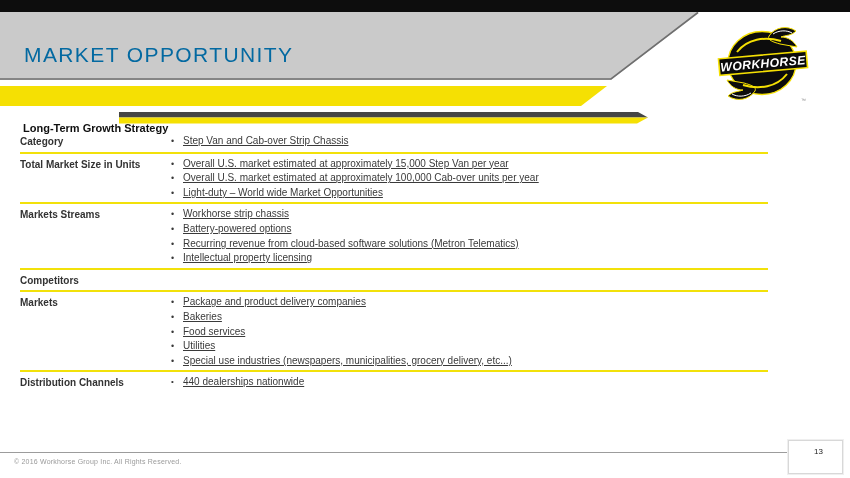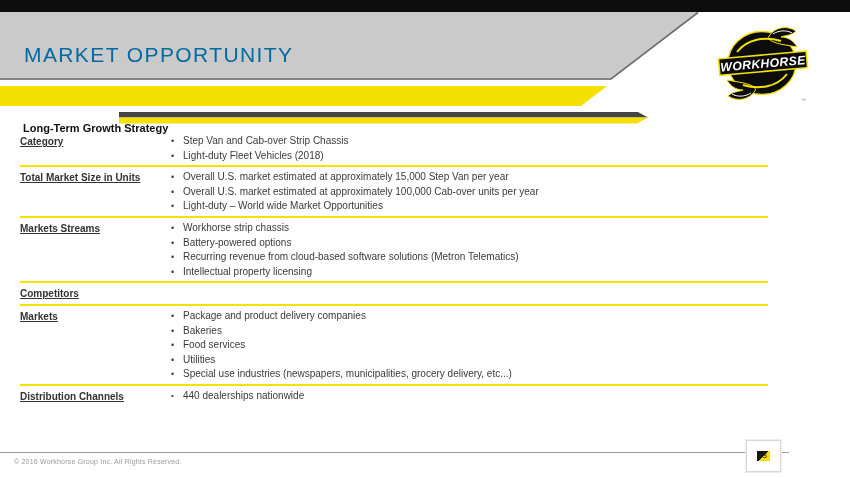--- a/index.html
+++ b/index.html
@@ -17,38 +17,38 @@
     position:absolute; left:23px; top:86px; height:20px; line-height:20px;
     font-size:11px; font-weight:bold; color:#0f0f0f;margin-top:32px;
   }
   .logo { position:absolute; left:716px; top:23px; width:94px; height:82px; }
 
   .content-table { position:absolute; left:20px; top:131px; width:748px; }
   .t-row { display:flex; border-bottom:2px solid #F2E10A; padding:3px 0 2px 0; }
   .t-row.last { border-bottom:none; }
   .t-label {
     flex:0 0 150px; width:150px; font-size:10px; font-weight:bold;
-    color:#333333; line-height:14.6px; padding-top:1px;text-decoration:underline;
+    color:#333333; line-height:14.6px; padding-top:1px;
   }
   .t-items { flex:1; margin:0; padding:0; list-style:none; }
   .t-items li {
     position:relative; padding-left:13px; font-size:10px;
-    line-height:14.6px; color:#3a3a3a;
+    line-height:14.6px; color:#3a3a3a;text-decoration:underline;
   }
   .t-items li::before { content:"\2022"; position:absolute; left:1px; top:0; font-size:9px; color:#3a3a3a; }
   .t-row.small .t-items li { font-size:10px; }
   .t-row.small .t-items li::before { font-size:8px; }
 
   .footer-line { position:absolute; left:0; top:452px; width:789px; height:0; border-top:1px solid #9c9c9c; }
   .footer-text { position:absolute; left:14px; top:458px; font-size:7px; color:#9a9a9a; letter-spacing:0.2px; }
 
   .page-badge {
-    position:absolute; left:746px; top:440px; width:35px; height:32px;
+    position:absolute; left:788px; top:440px; width:55px; height:32px;
     background:#ffffff; border:1px solid #d8d8d8; box-sizing:border-box;
-    padding:10px; box-shadow:0 0 0 1px #efefef;
+    padding:16px; box-shadow:0 0 0 1px #efefef;
   }
   .badge-inner {
     width:100%; height:100%; position:relative;
     background:linear-gradient(135deg, #141414 50%, #F2DF00 50%);
   }
   .badge-inner span {
     position:absolute; right:3px; bottom:1px; font-size:8px; color:#222222;
   }
 </style>
 </head>
@@ -83,21 +83,20 @@
   </g>
   <text x="85" y="79" font-size="5" fill="#888888">™</text>
 </svg>
 
 <div class="content-table">
 
   <div class="t-row">
     <div class="t-label">Category</div>
     <ul class="t-items">
       <li>Step Van and Cab-over Strip Chassis</li>
-      <li>Light-duty Fleet Vehicles (2018)</li>
     </ul>
   </div>
 
   <div class="t-row">
     <div class="t-label">Total Market Size in Units</div>
     <ul class="t-items">
       <li>Overall U.S. market estimated at approximately 15,000 Step Van per year</li>
       <li>Overall U.S. market estimated at approximately 100,000 Cab-over units per year</li>
       <li>Light-duty – World wide Market Opportunities</li>
     </ul>

